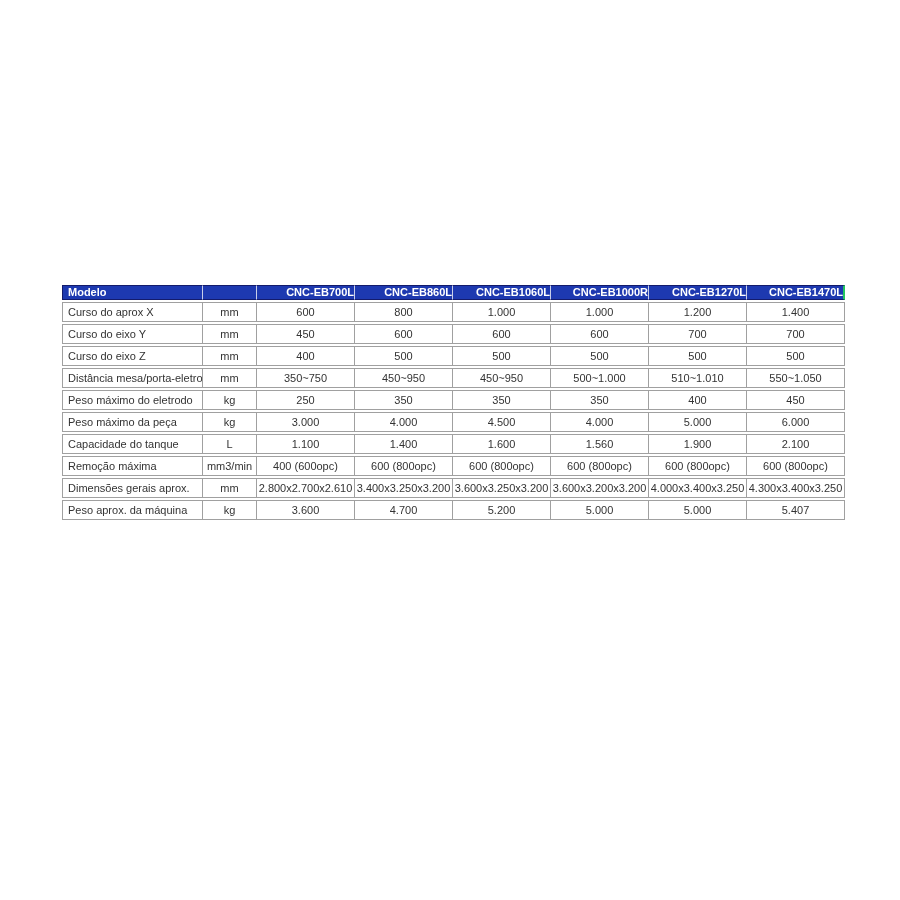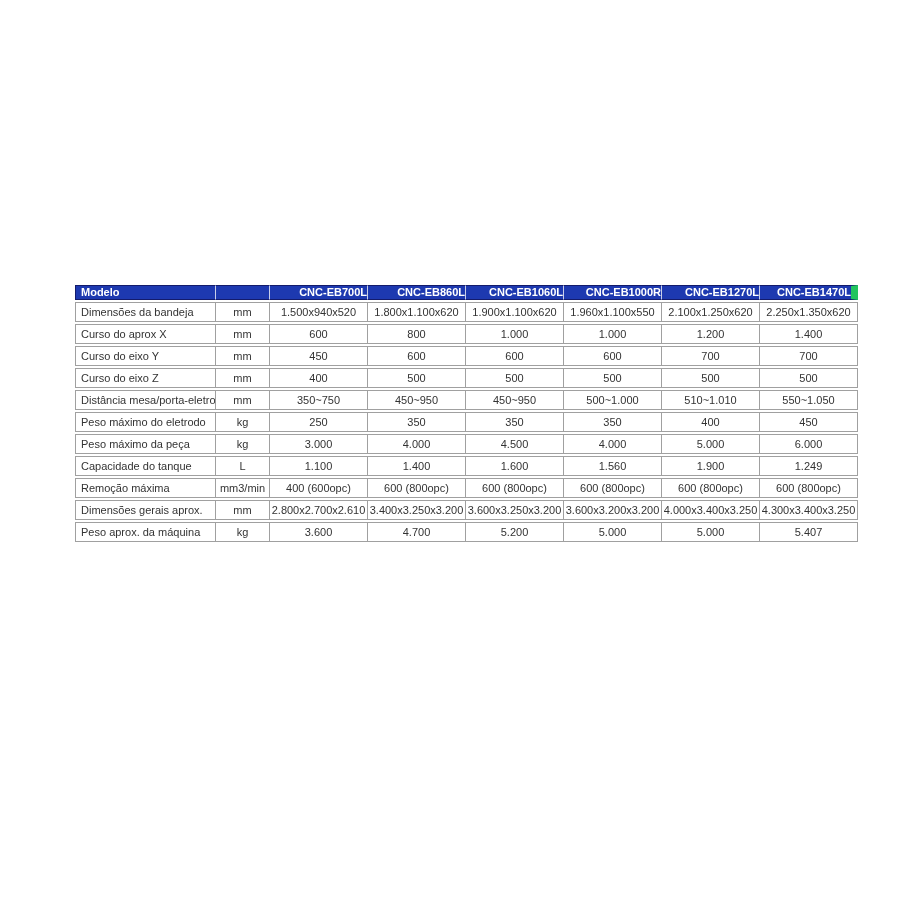--- a/index.html
+++ b/index.html
@@ -17,21 +17,20 @@
     position: absolute;
     left: 62px;
     top: 283px;
     width: 783px;
   }
   table.spec-table {
     border-collapse: separate;
     border-spacing: 0 2px;
     table-layout: fixed;
     width: 783px;
-    margin-left: 13px;
   }
   th, td {
     box-sizing: border-box;
     padding: 0;
     font-size: 11px;
     overflow: hidden;
     white-space: nowrap;
   }
   th {
     height: 15px;
@@ -43,21 +42,21 @@
     border-top: 1px solid #131b6b;
     border-bottom: 1px solid #131b6b;
     border-right: 1px solid #c9cfe9;
   }
   th.label-col {
     text-align: left;
     padding-left: 5px;
     border-left: 1px solid #131b6b;
   }
   th:last-child {
-    border-right: 7px solid #22c55e;
+    border-right: 2px solid #22c55e;
   }
   td {
     height: 20px;
     line-height: 18px;
     background: #ffffff;
     color: #333333;
     text-align: center;
     border-top: 1px solid #a0a0a0;
     border-bottom: 1px solid #a0a0a0;
     border-right: 1px solid #a0a0a0;
@@ -90,30 +89,20 @@
         <th class="model-col">CNC-EB700L</th>
         <th class="model-col">CNC-EB860L</th>
         <th class="model-col">CNC-EB1060L</th>
         <th class="model-col">CNC-EB1000R</th>
         <th class="model-col">CNC-EB1270L</th>
         <th class="model-col">CNC-EB1470L</th>
       </tr>
     </thead>
     <tbody id="spec-body">
         <tr>
-    <td class="label-cell">Dimensões da bandeja</td>
-    <td class="unit-cell">mm</td>
-    <td class="value-cell">1.500x940x520</td>
-    <td class="value-cell">1.800x1.100x620</td>
-    <td class="value-cell">1.900x1.100x620</td>
-    <td class="value-cell">1.960x1.100x550</td>
-    <td class="value-cell">2.100x1.250x620</td>
-    <td class="value-cell">2.250x1.350x620</td>
-  </tr>
-        <tr>
     <td class="label-cell">Curso do aprox X</td>
     <td class="unit-cell">mm</td>
     <td class="value-cell">600</td>
     <td class="value-cell">800</td>
     <td class="value-cell">1.000</td>
     <td class="value-cell">1.000</td>
     <td class="value-cell">1.200</td>
     <td class="value-cell">1.400</td>
   </tr>
         <tr>
@@ -167,21 +156,21 @@
     <td class="value-cell">6.000</td>
   </tr>
         <tr>
     <td class="label-cell">Capacidade do tanque</td>
     <td class="unit-cell">L</td>
     <td class="value-cell">1.100</td>
     <td class="value-cell">1.400</td>
     <td class="value-cell">1.600</td>
     <td class="value-cell">1.560</td>
     <td class="value-cell">1.900</td>
-    <td class="value-cell">1.249</td>
+    <td class="value-cell">2.100</td>
   </tr>
         <tr>
     <td class="label-cell">Remoção máxima</td>
     <td class="unit-cell">mm3/min</td>
     <td class="value-cell">400 (600opc)</td>
     <td class="value-cell">600 (800opc)</td>
     <td class="value-cell">600 (800opc)</td>
     <td class="value-cell">600 (800opc)</td>
     <td class="value-cell">600 (800opc)</td>
     <td class="value-cell">600 (800opc)</td>

